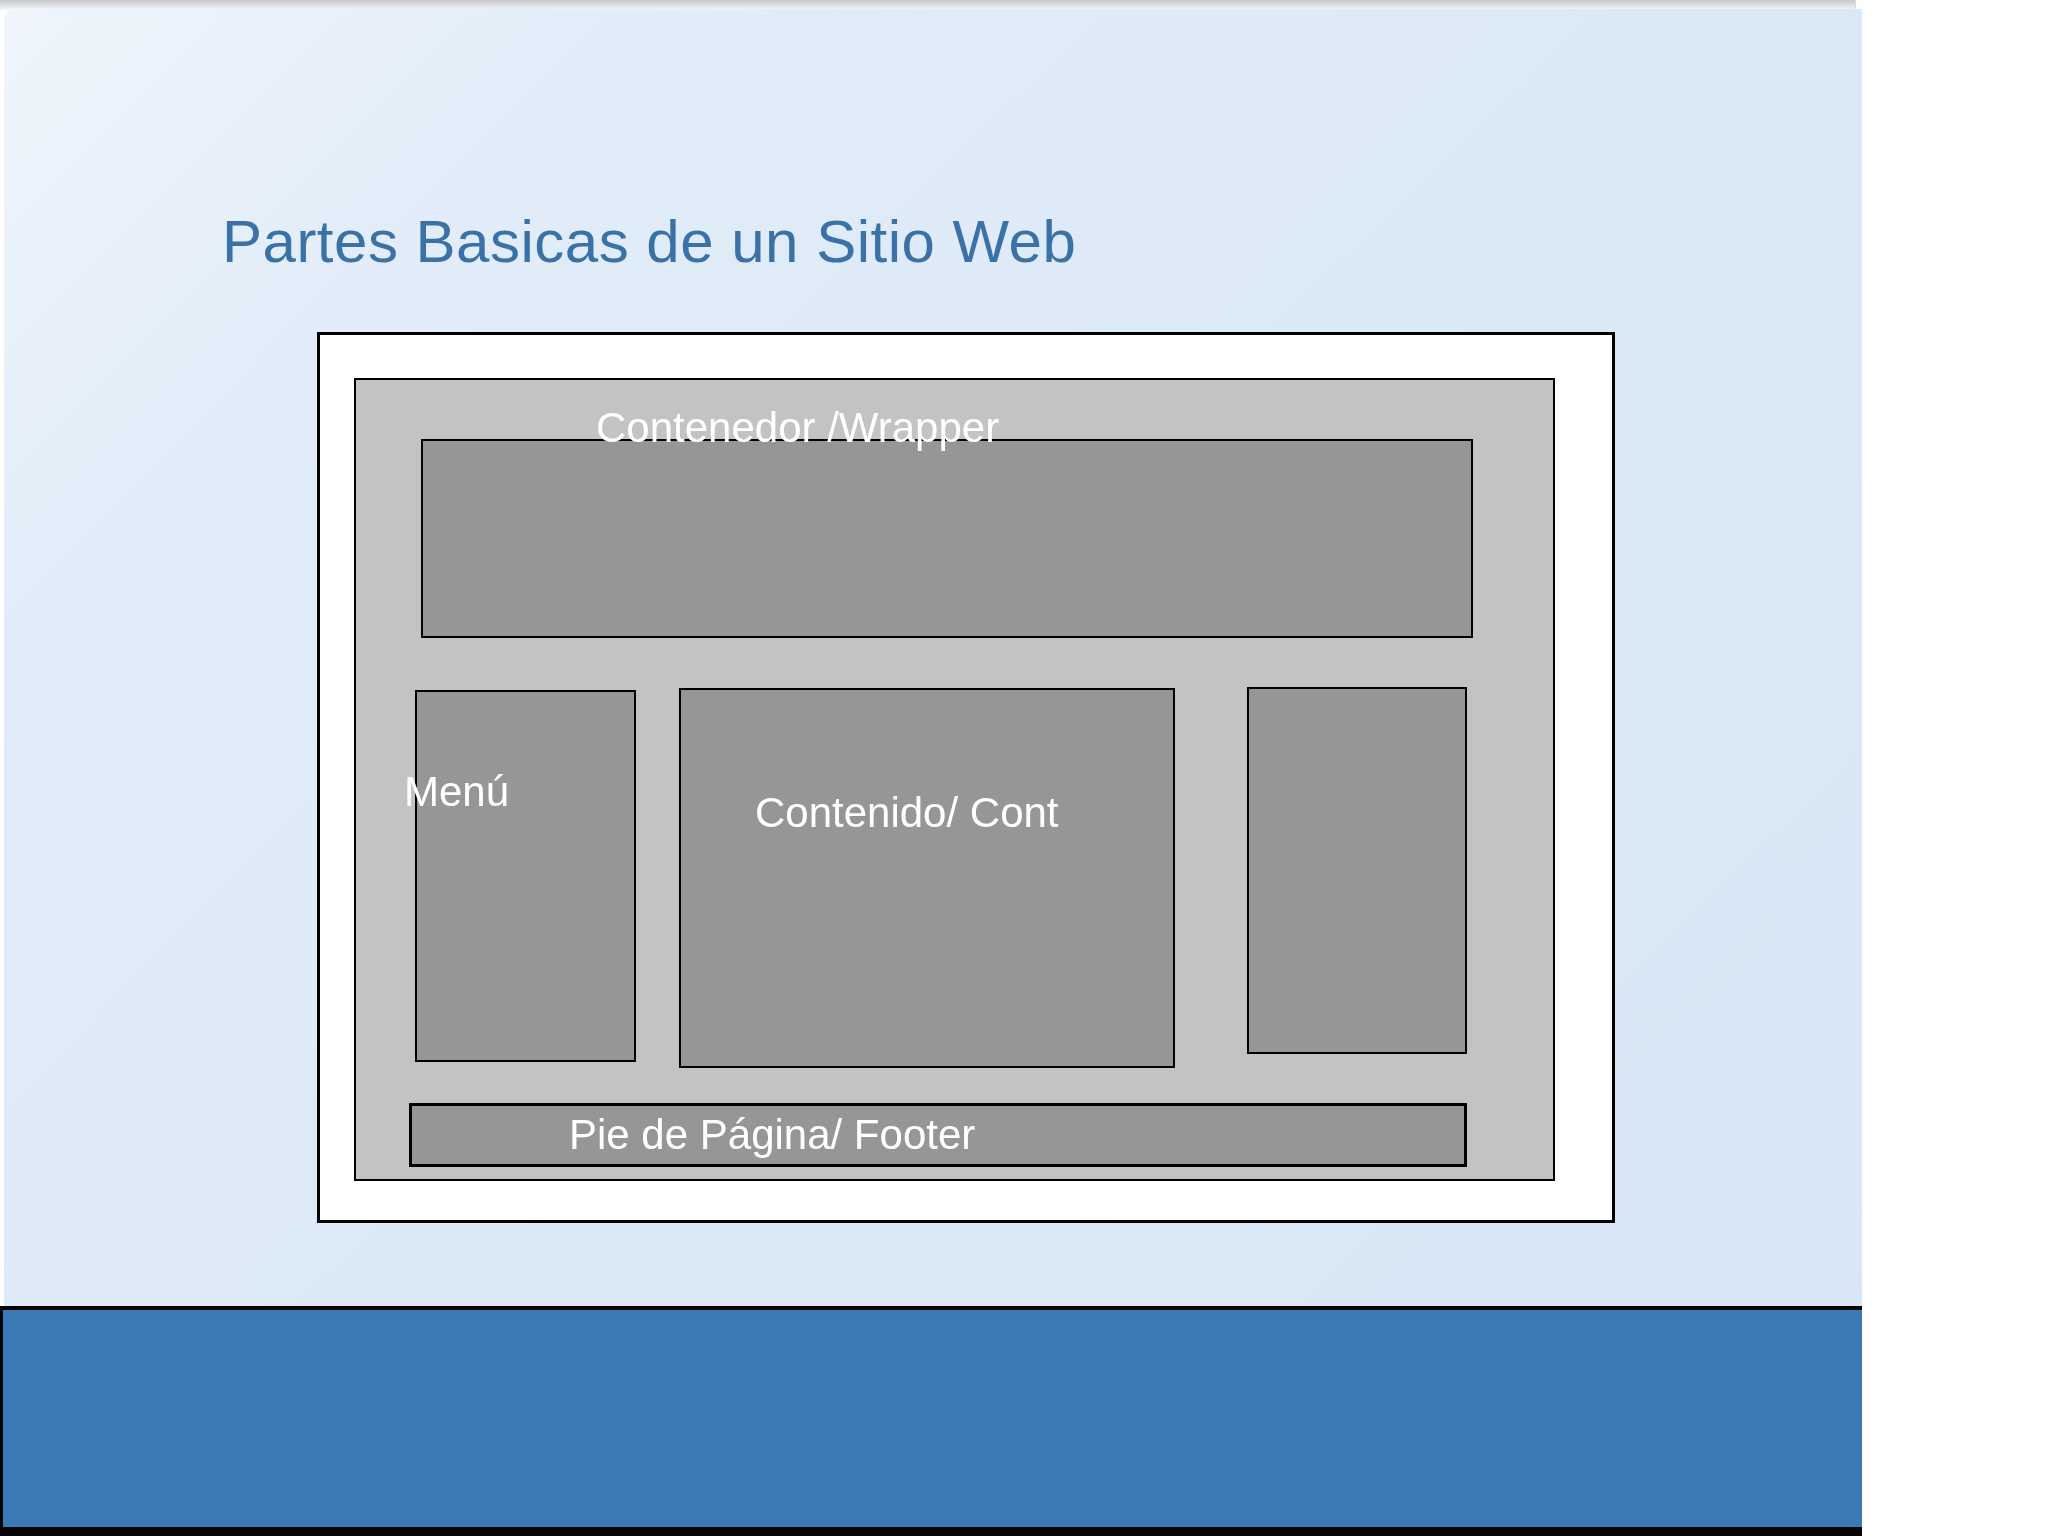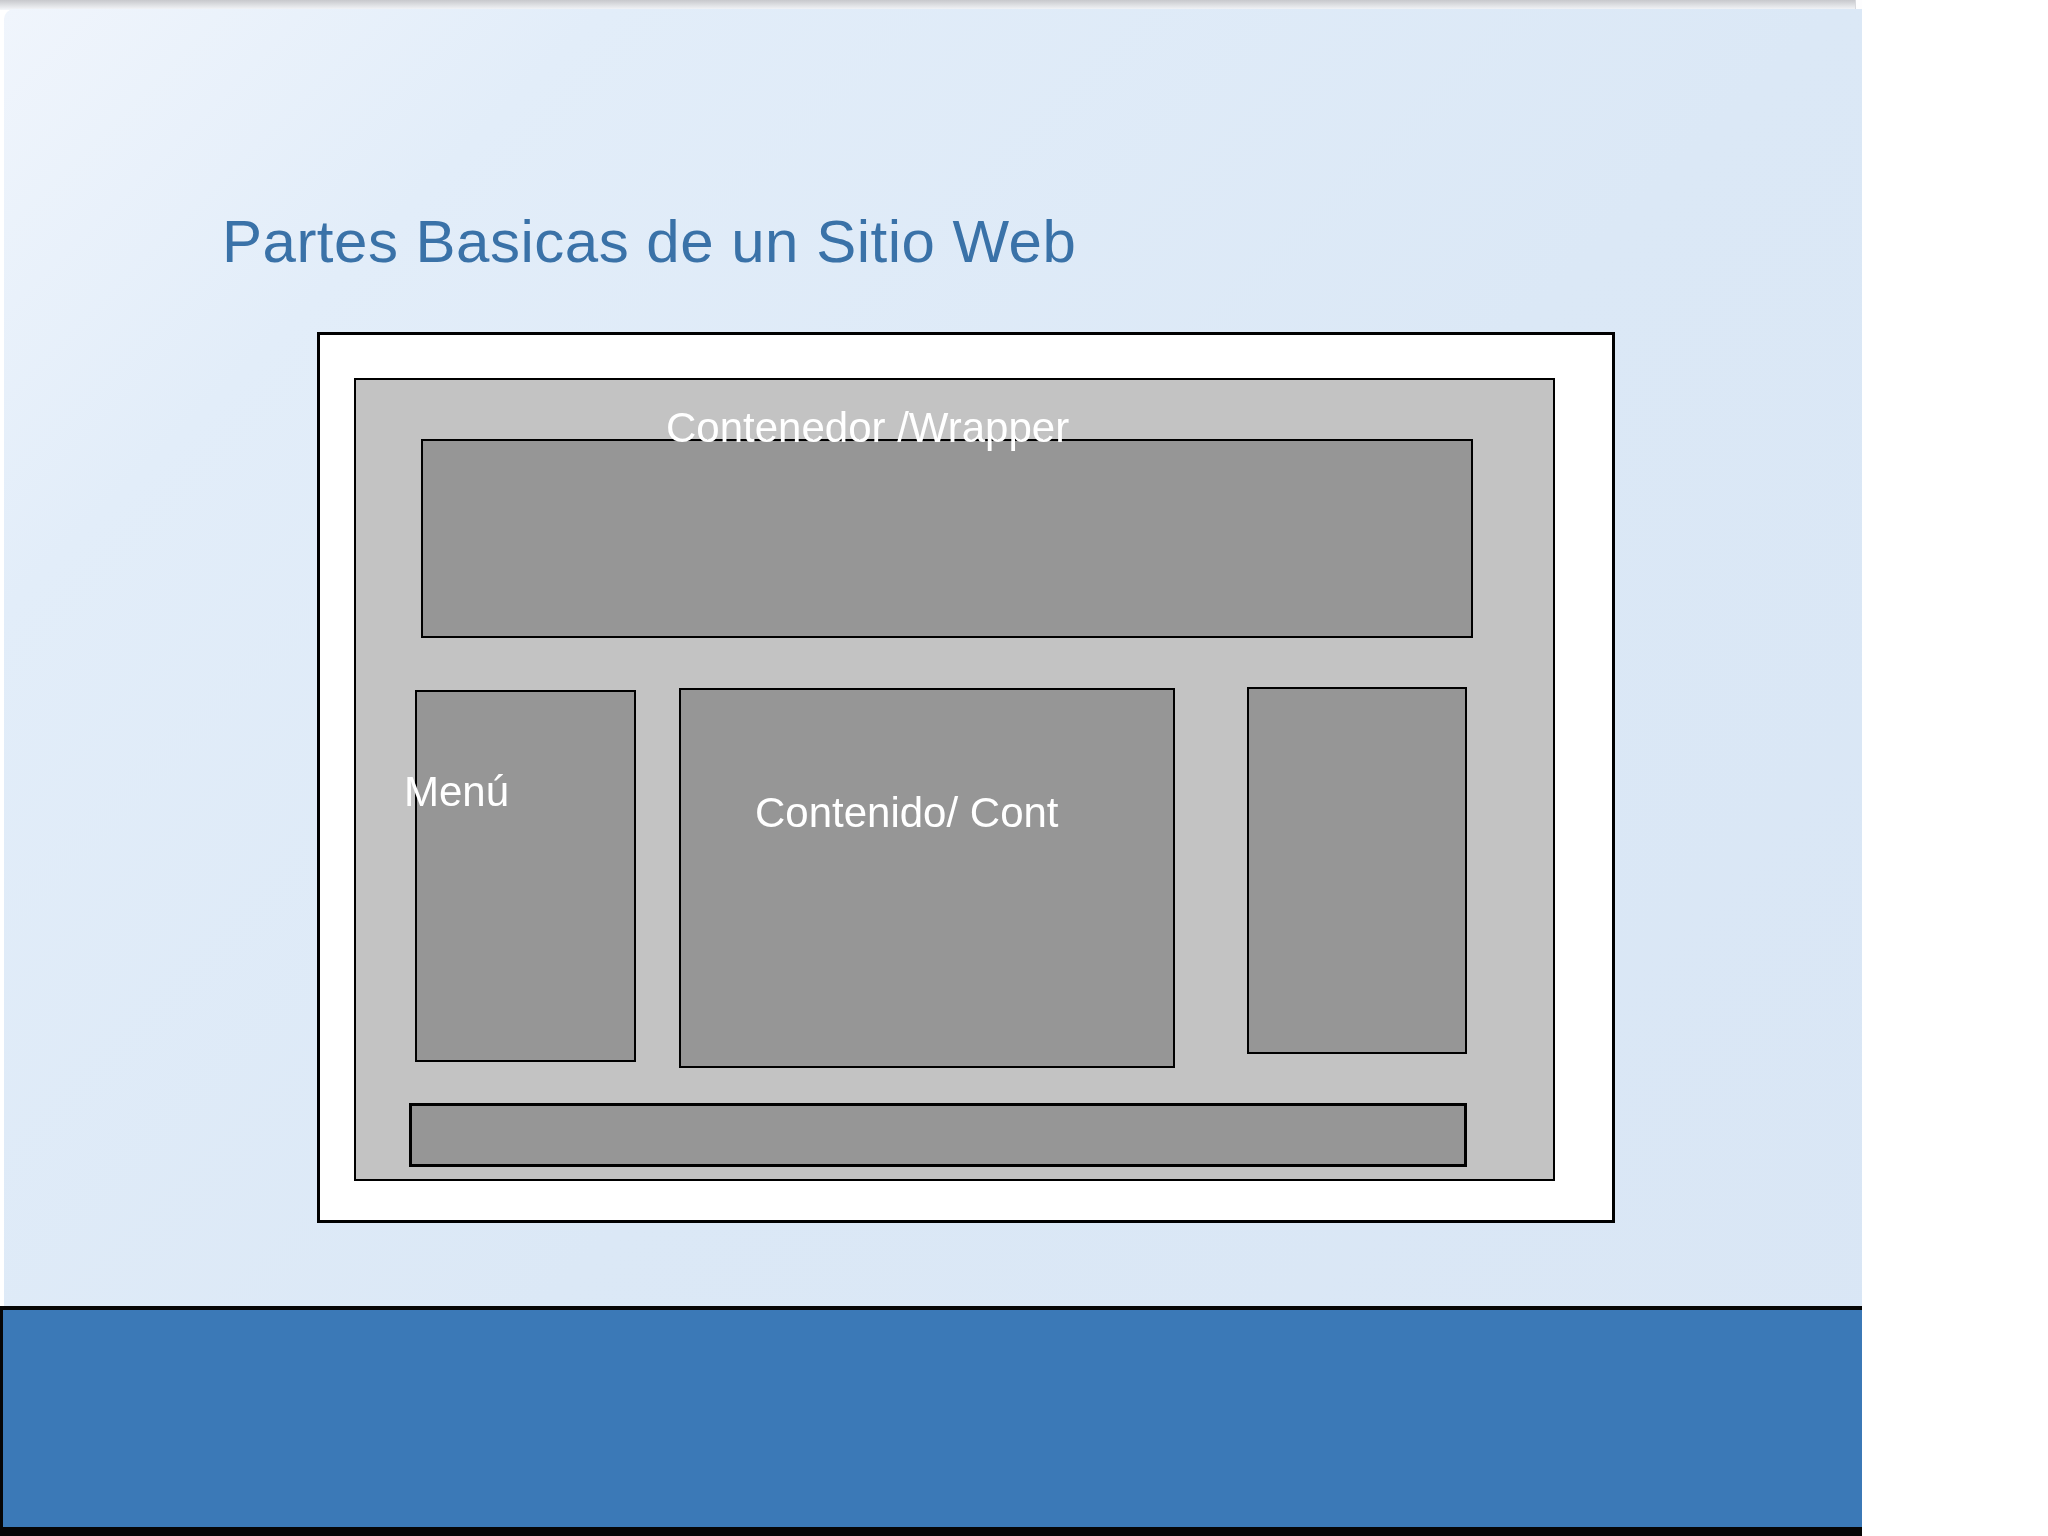--- a/index.html
+++ b/index.html
@@ -24,21 +24,21 @@
   .outer-white{left:317px;top:332px;width:1298px;height:891px;background:#ffffff;border:3px solid #000;}
   .wrapper{left:354px;top:378px;width:1201px;height:803px;background:#c3c3c3;border:2px solid #000;}
   .hdr{left:421px;top:439px;width:1052px;height:199px;background:#969696;border:2px solid #000;}
   .menu{left:415px;top:690px;width:221px;height:372px;background:#969696;border:2px solid #000;}
   .contenido{left:679px;top:688px;width:496px;height:380px;background:#969696;border:2px solid #000;}
   .lateral{left:1247px;top:687px;width:220px;height:367px;background:#969696;border:2px solid #000;}
   .footer{left:409px;top:1103px;width:1058px;height:64px;background:#969696;border:3px solid #000;}
 
   
   .lbl{position:absolute;color:#ffffff;font-size:42px;line-height:56px;white-space:pre-line;z-index:5;}
-  .lbl-wrapper{left:666px;top:400px;}
+  .lbl-wrapper{left:596px;top:400px;}
   .lbl-header{left:647px;top:485px;}
   .lbl-menu{left:404px;top:723px;margin-top:41px;}
   .lbl-contenido{left:755px;top:785px;}
   .lbl-lateral{left:1262px;top:712px;}
   .lbl-footer{left:569px;top:1107px;}
 
   
   .bottom-band{position:absolute;left:0;top:1306px;width:2045px;height:230px;box-sizing:border-box;
     background:#3b79b7;border:3px solid #060606;border-top-width:4px;border-bottom-width:9px;}
 </style>
@@ -63,16 +63,17 @@
 
   <div class="box menu"></div>
   <div class="lbl lbl-menu">Menú</div>
 
   <div class="box contenido"></div>
   <div class="lbl lbl-contenido">Contenido/ Cont</div>
 
   <div class="box lateral"></div>
 
   <div class="box footer"></div>
+  <div class="lbl lbl-footer">Pie de Página/ Footer</div>
 
   <div class="bottom-band"></div>
 
 </div>
 
 </body></html>

